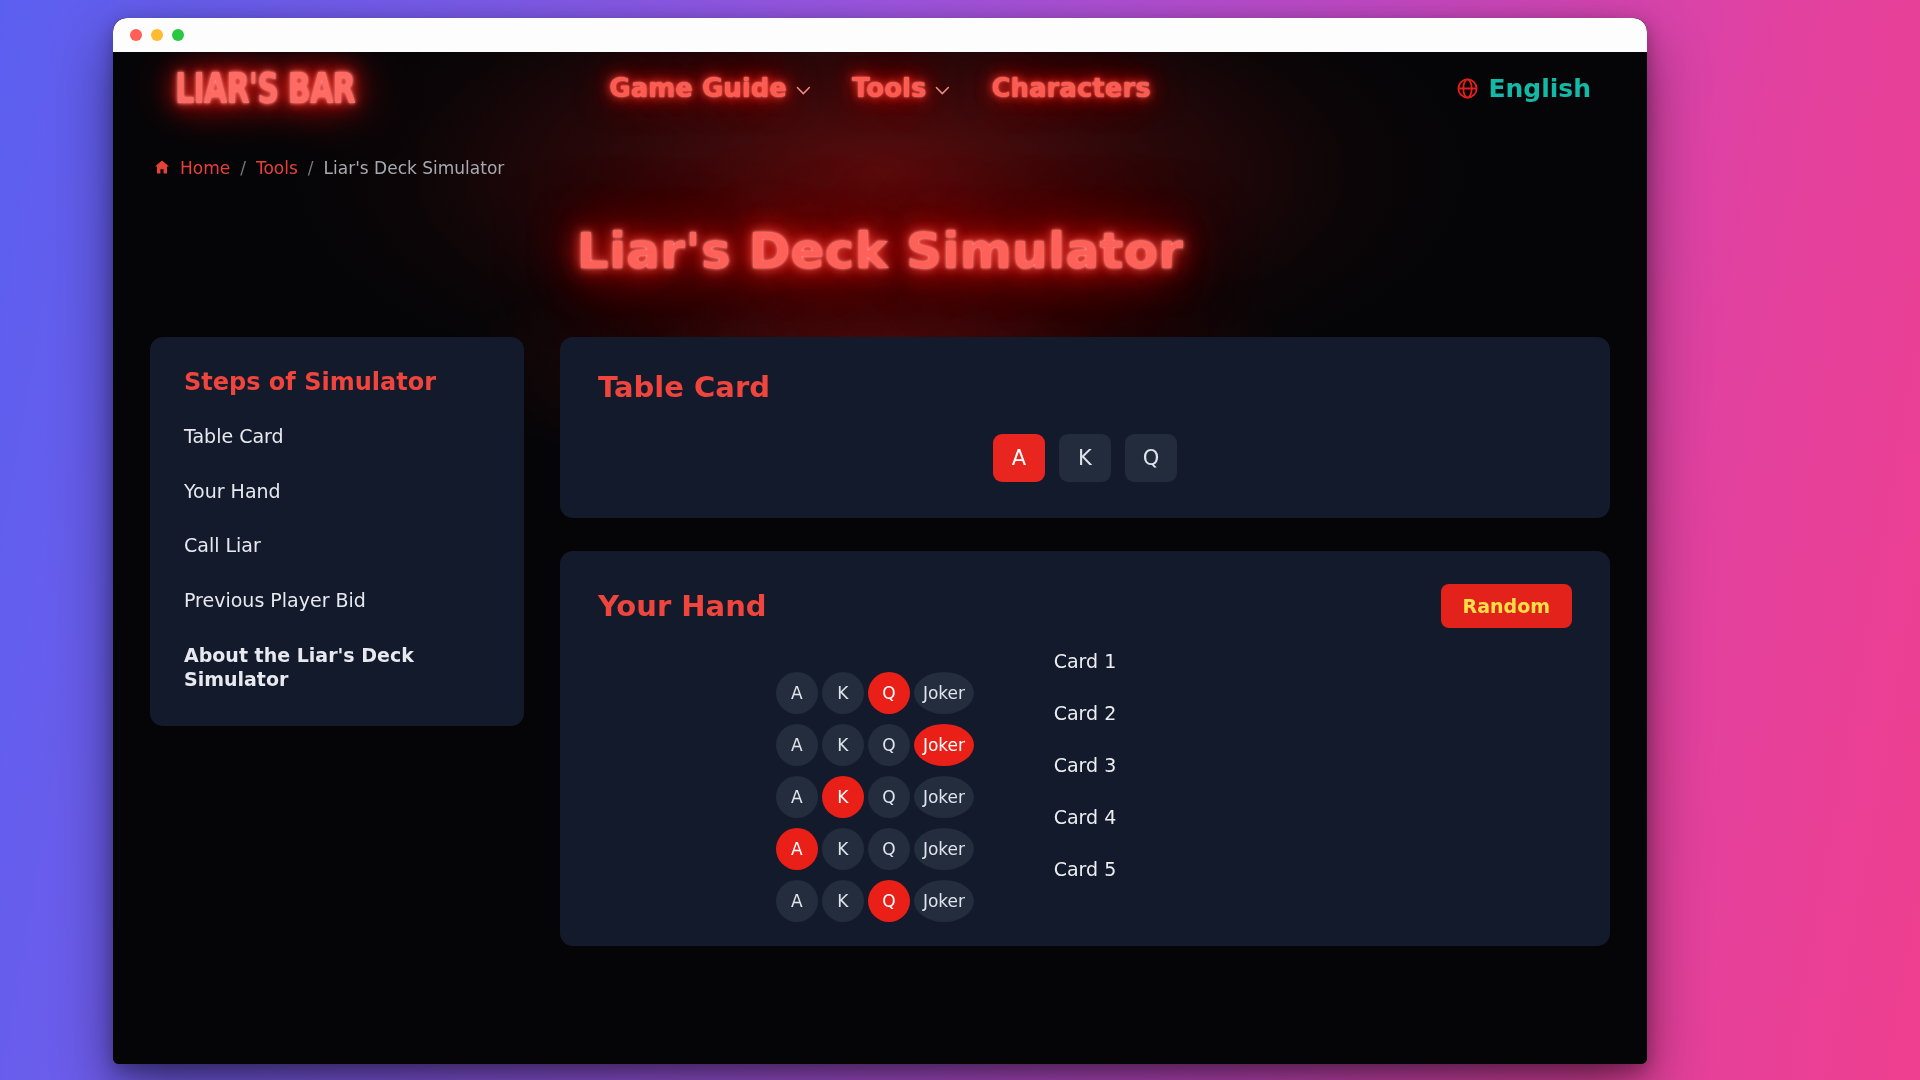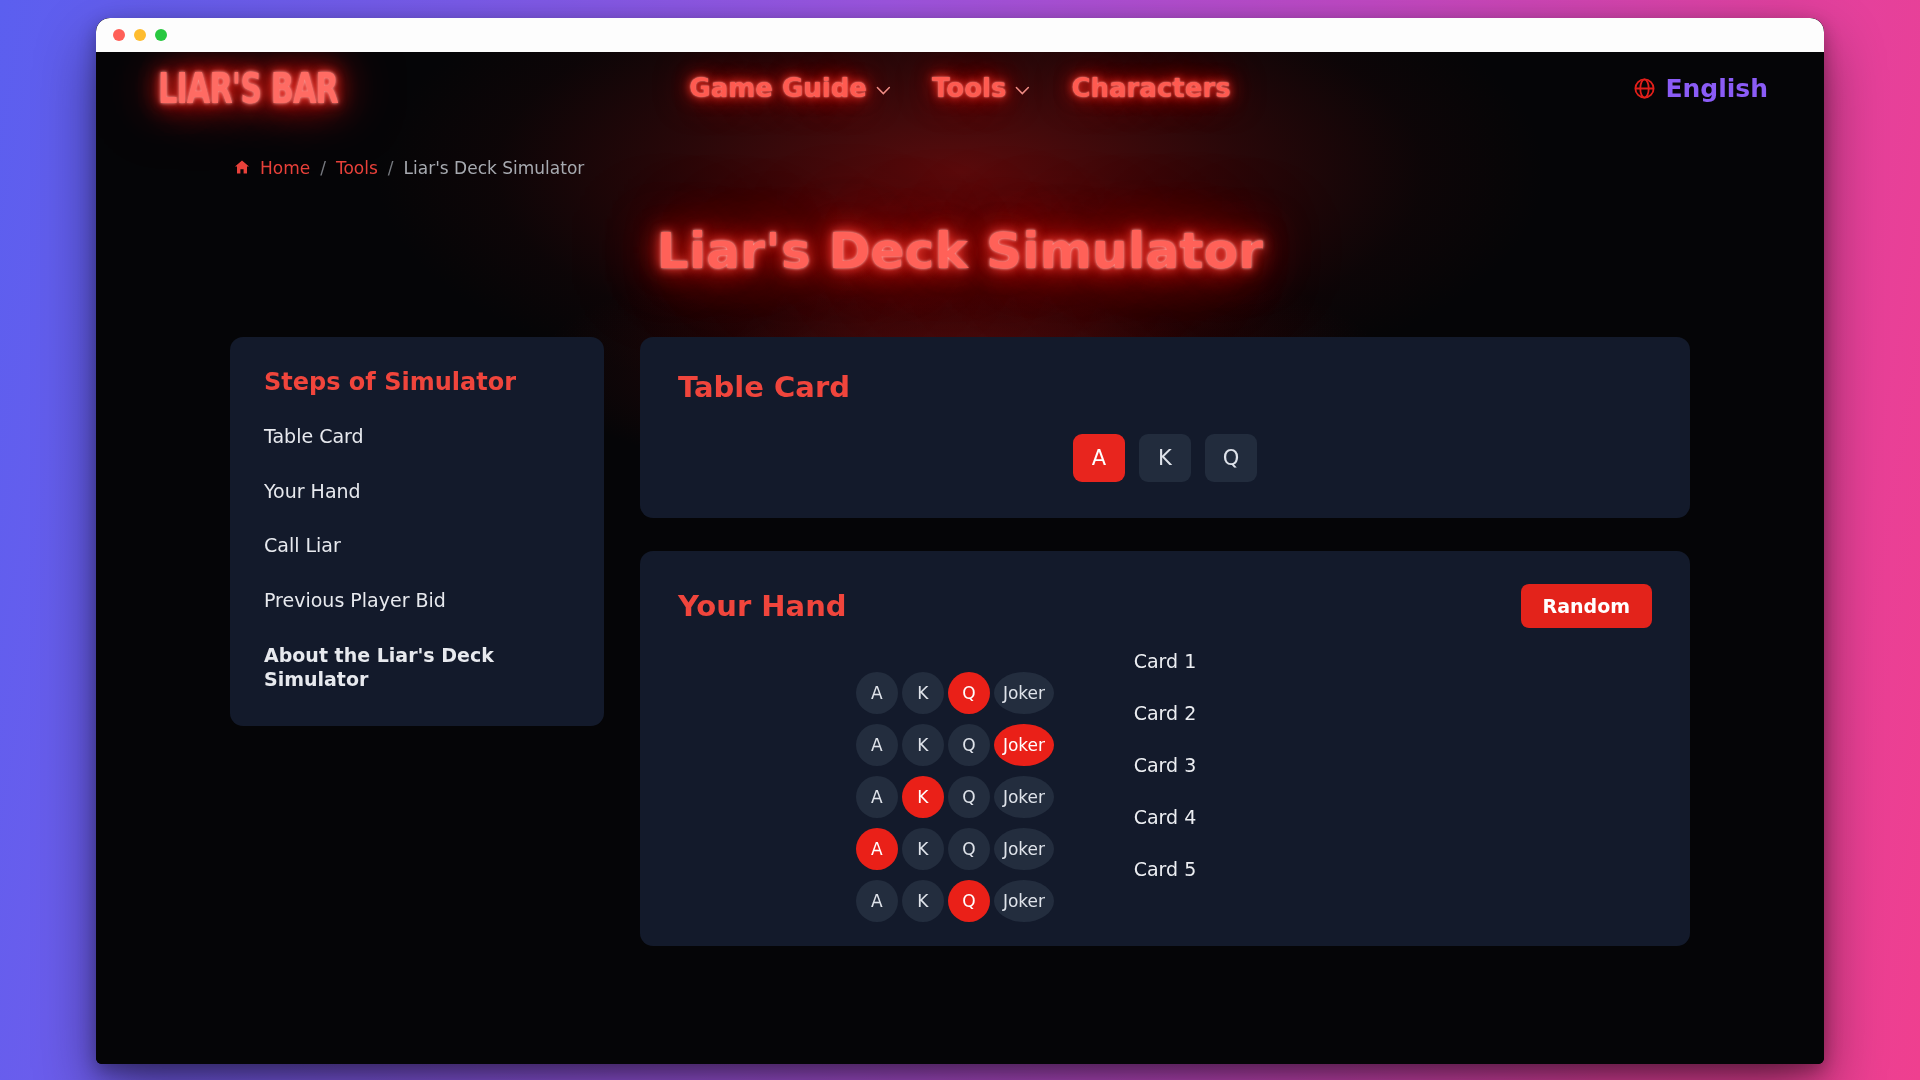--- a/index.html
+++ b/index.html
@@ -12,23 +12,23 @@
   }
 
   body {
     font-family: "DejaVu Sans", sans-serif;
     background: linear-gradient(100deg, #5b5fef 0%, #7a5bea 22%, #9d55e0 42%, #c149c4 65%, #e2419f 85%, #ef3f8f 100%);
   }
 
   
   .browser-window {
     position: absolute;
-    left: 96px;
+    left: 113px;
     top: 18px;
-    width: 1728px;
+    width: 1534px;
     height: 1046px;
     border-radius: 14px 14px 6px 6px;
     overflow: hidden;
     box-shadow: 0 26px 60px rgba(0,0,0,.45), 0 6px 18px rgba(0,0,0,.3);
     background: #000;
   }
 
   .title-bar {
     height: 34px;
     background: #fdfdfd;
@@ -149,21 +149,21 @@
   .lang {
     margin-left: auto;
     display: flex;
     align-items: center;
     gap: 9px;
     cursor: pointer;
   }
   .lang-label {
     font-size: 25px;
     font-weight: bold;
-    color: #8b5cf6;
+    color: #14b8a6;
     text-align: center;
   }
   .globe { width: 23px; height: 23px; display: block; }
 
   
   .container {
     width: 1460px;
     margin: 0 auto;
     padding-top: 34px;
   }
@@ -248,21 +248,21 @@
     justify-content: space-between;
   }
   .panel-title {
     font-size: 29px;
     font-weight: bold;
     color: #f0453c;
   }
 
   .btn-random {
     background: #e3231b;
-    color: #ffffff;
+    color: #fde047;
     font-size: 19px;
     font-weight: bold;
     border: none;
     border-radius: 8px;
     padding: 11px 22px;
     cursor: pointer;
     font-family: "DejaVu Sans", sans-serif;
   }
 
   

